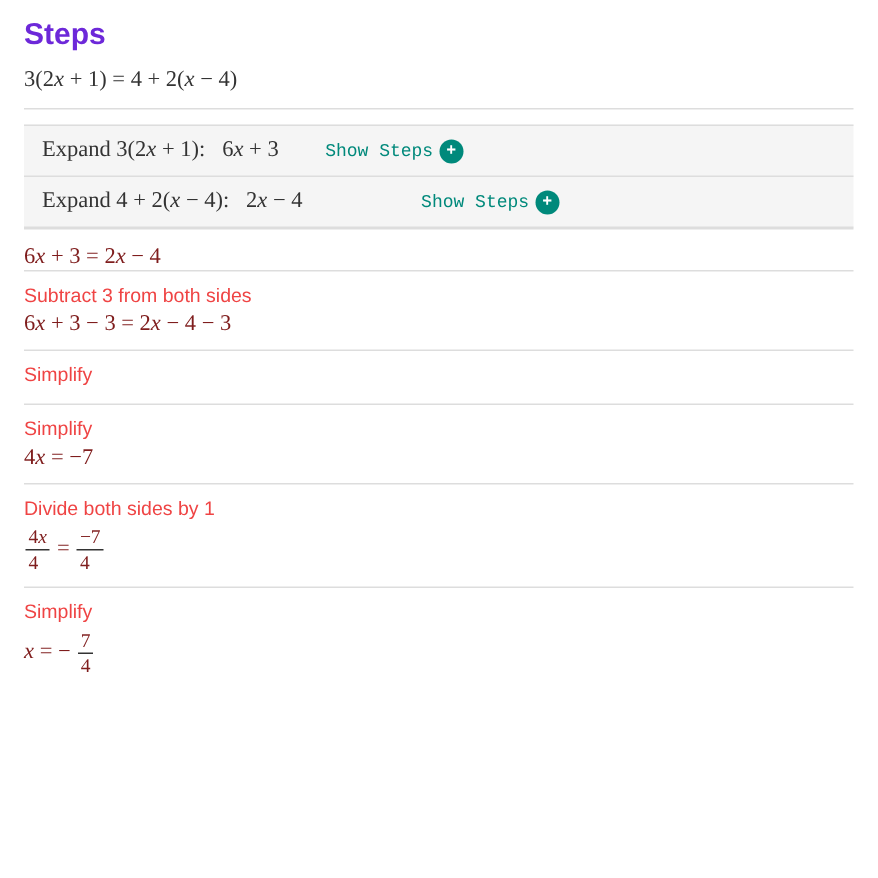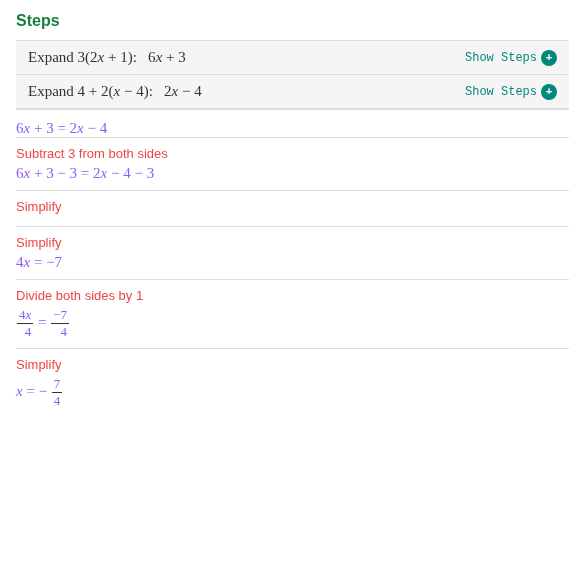--- a/index.html
+++ b/index.html
@@ -8,39 +8,38 @@
       background: #fff;
       color: #333;
       font-size: 15px;
       width: 585px;
       min-height: 585px;
     }
     .container {
       padding: 12px 16px 16px 16px;
     }
     .page-title {
-      font-size: 16px;
+      font-size: 20px;
       font-weight: bold;
-      color: #15803d;
+      color: #6d28d9;
       margin-bottom: 10px;
       font-family: Arial, sans-serif;
     }
     .main-equation {
       font-size: 15px;
       margin-bottom: 10px;
       padding-bottom: 10px;
       border-bottom: 1px solid #ddd;
     }
     .expand-row {
       background: #f5f5f5;
       border-top: 1px solid #ddd;
       border-bottom: 1px solid #ddd;
       padding: 8px 12px;
       display: flex;
-      justify-content: space-between;
       align-items: center;
       margin-bottom: 0;
     }
     .expand-row + .expand-row {
       border-top: none;
       margin-top: 0;
       gap: 48px;
     }
     .show-steps-btn {
       font-size: 12px;
@@ -75,55 +74,58 @@
       border-bottom: none;
     }
     .step-description {
       font-size: 13px;
       color: #ef4444;
       font-family: Arial, sans-serif;
       margin-bottom: 4px;
     }
     .step-equation {
       font-size: 15px;
-      color: #8b5cf6;
+      color: #7f1d1d;
     }
     .combined-eq {
       padding: 10px 0 0 0;
       border-top: 1px solid #ddd;
       margin-top: 0;
     }
     
     .math {
       font-style: italic;
     }
     .fraction {
       display: inline-flex;
       flex-direction: column;
-      align-items: flex-end;
+      align-items: flex-start;
       vertical-align: middle;
       font-size: 13px;
       margin: 0 1px;
     }
     .fraction .num {
       border-bottom: 1px solid #333;
       padding: 0 2px;
       text-align: center;
     }
     .fraction .den {
       padding: 0 2px;
       text-align: center;
     }
   </style>
 </head>
 <body>
 
 <div class="container">
   <div class="page-title">Steps</div>
 
+  <div class="main-equation">
+    <span>3(2<span class="math">x</span> + 1) = 4 + 2(<span class="math">x</span> − 4)</span>
+  </div>
 
   <div class="expand-row">
     <span>
       Expand 3(2<span class="math">x</span> + 1):&nbsp;&nbsp;&nbsp;6<span class="math">x</span> + 3
     </span>
     <button class="show-steps-btn">
       <span>Show Steps</span>
       <span class="show-steps-icon">+</span>
     </button>
   </div>

